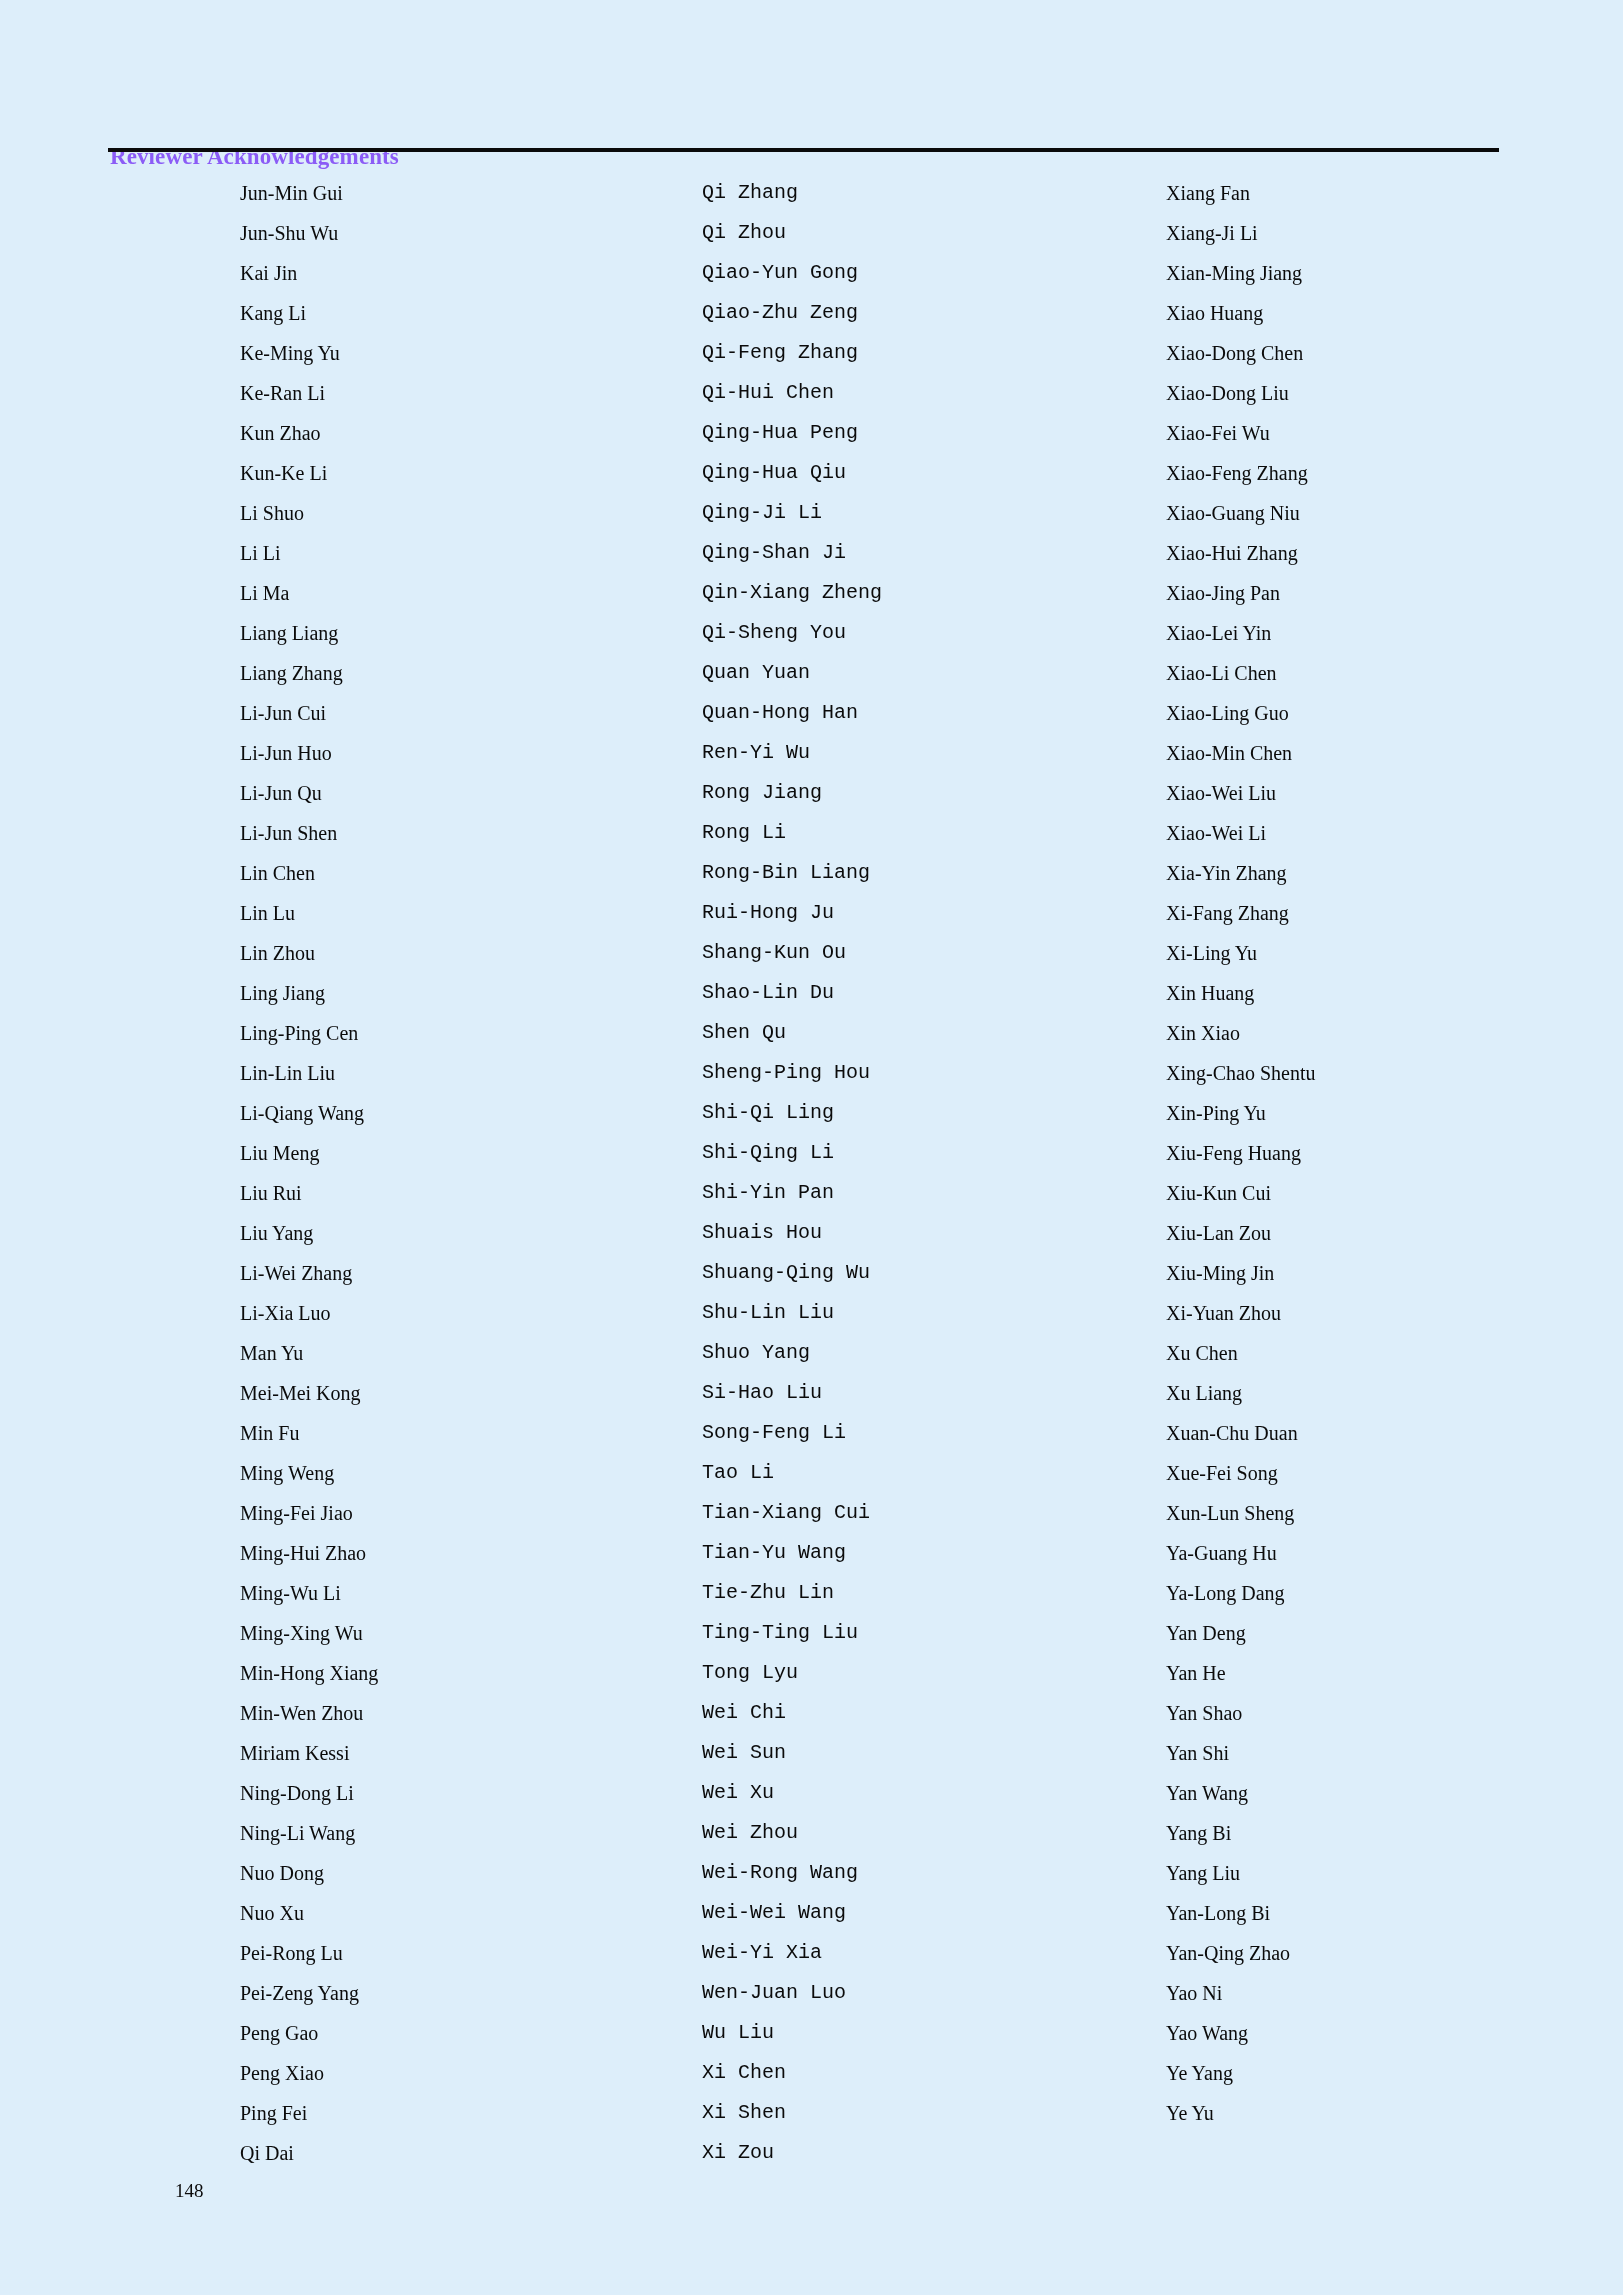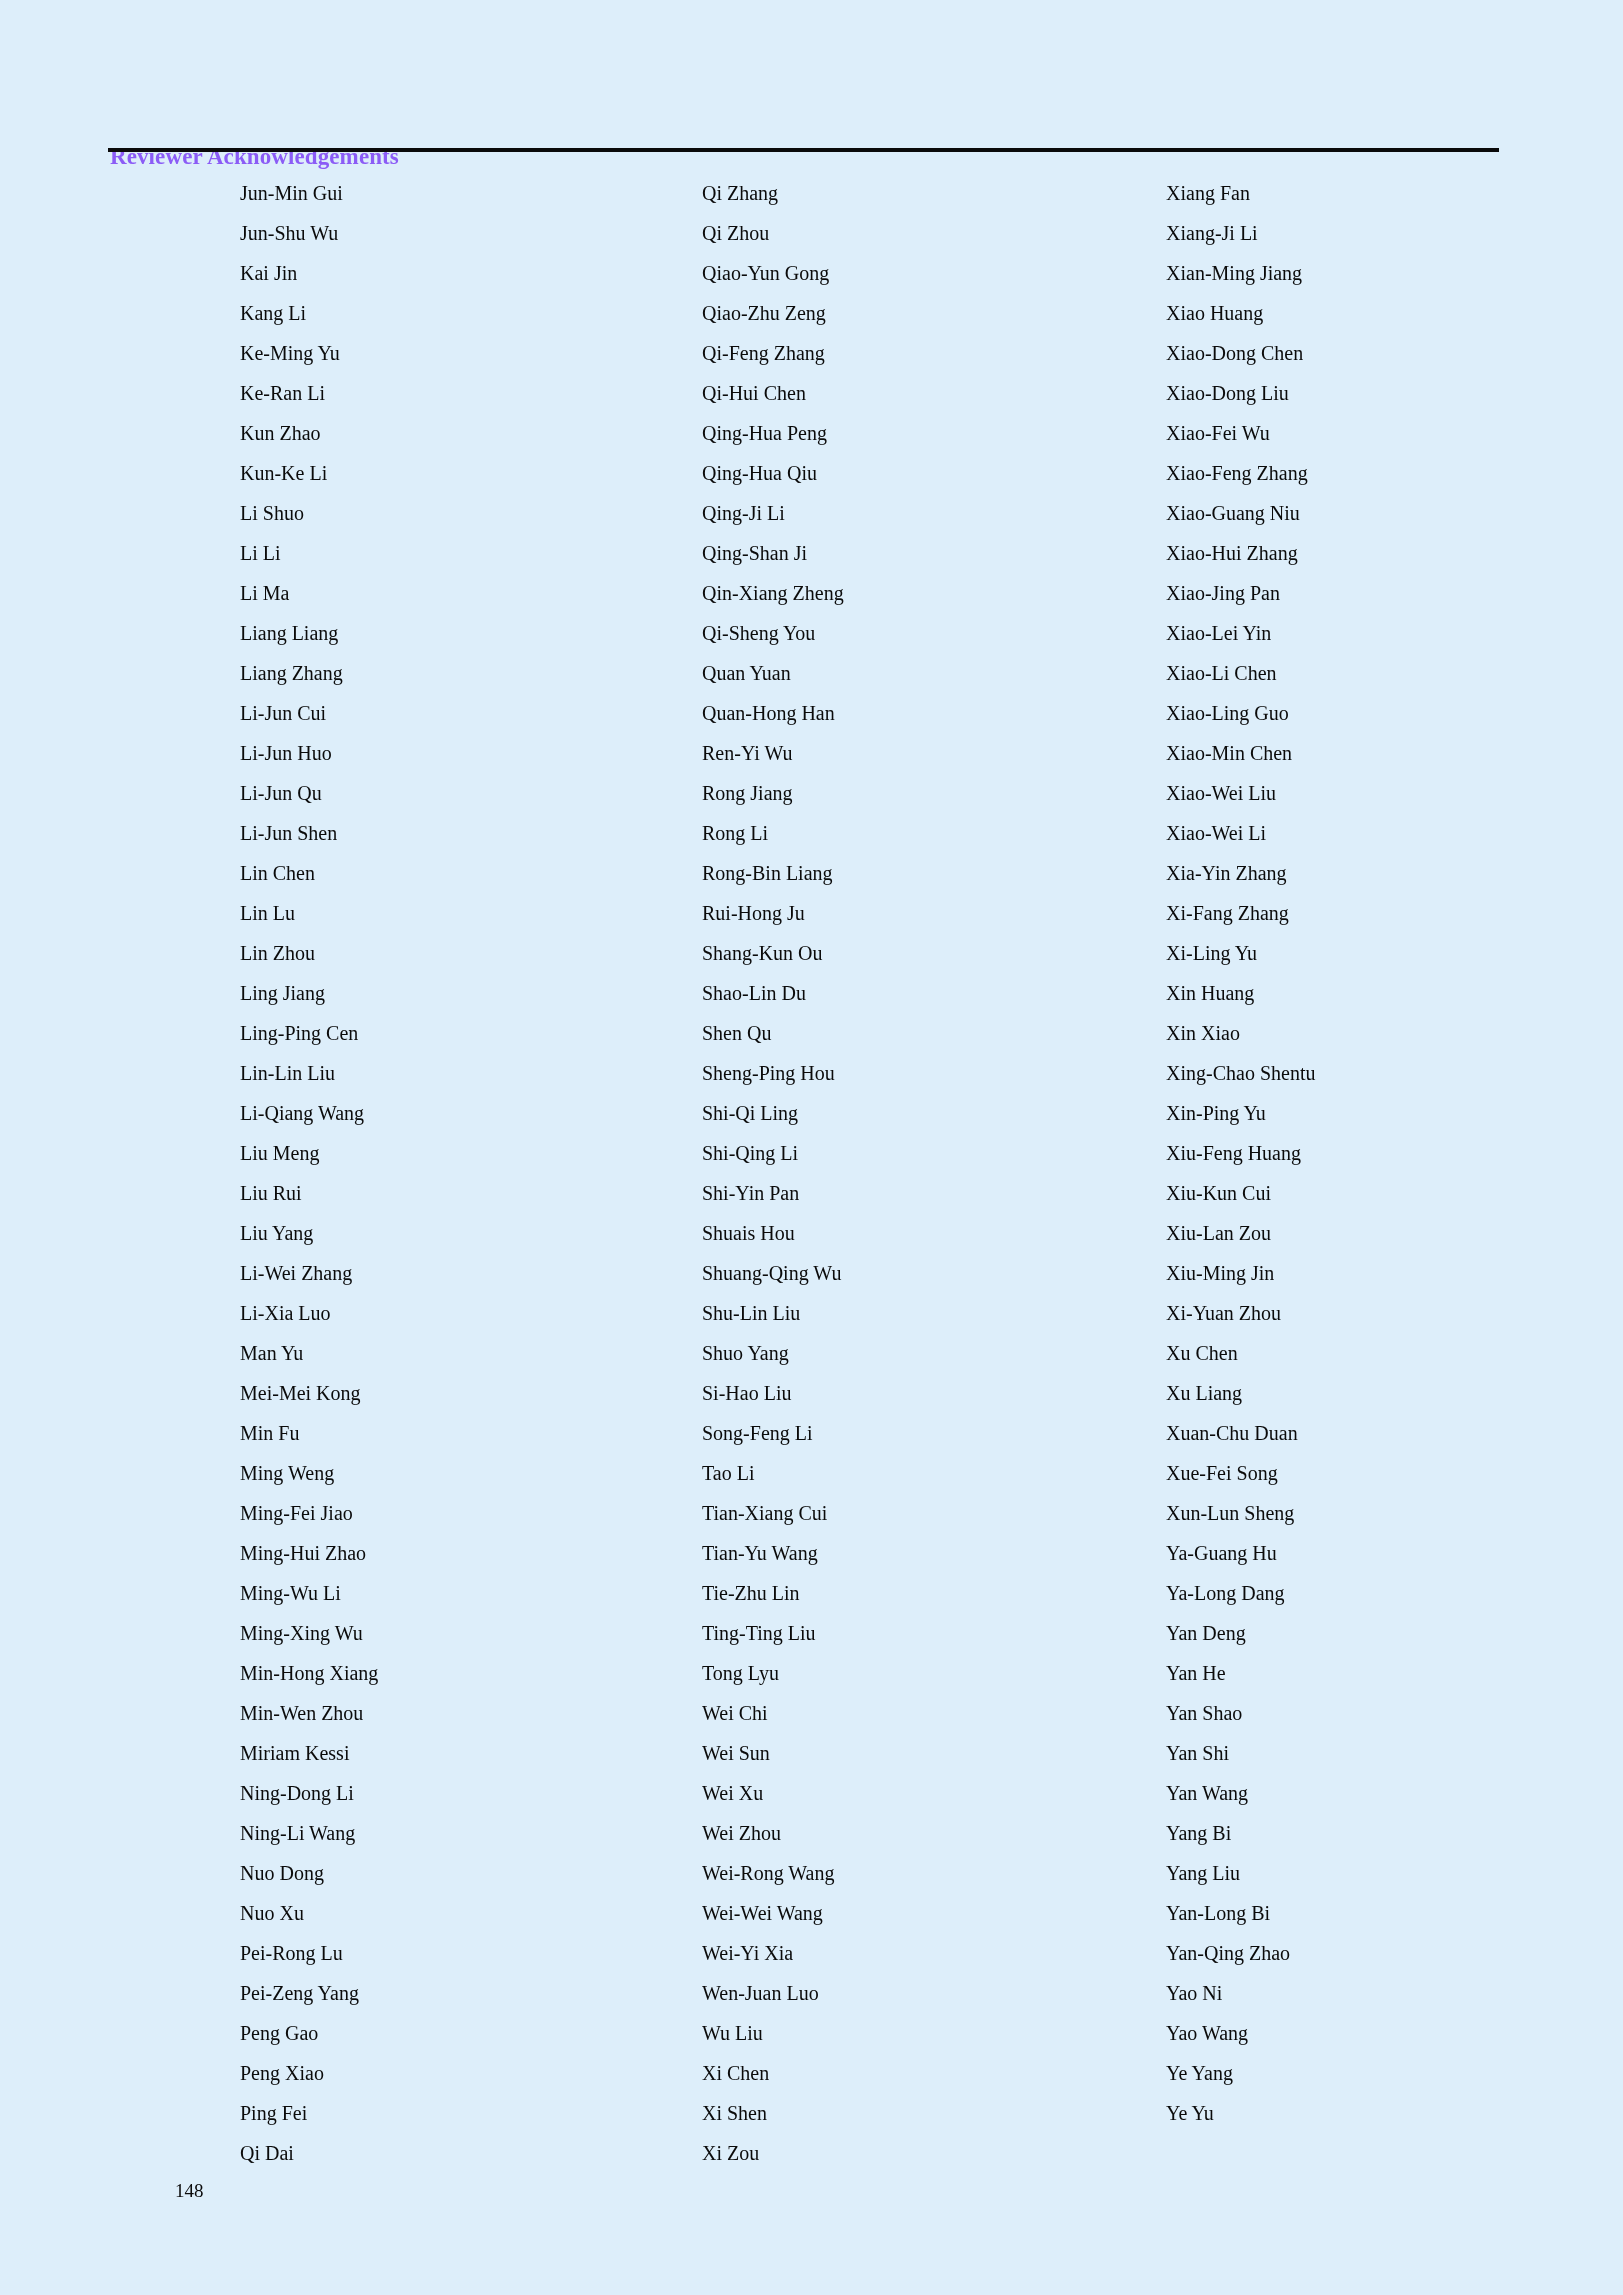--- a/index.html
+++ b/index.html
@@ -40,21 +40,21 @@
     left: 0;
     top: 167px;
     width: 1623px;
   }
   .name-col {
     position: absolute;
     top: 6px;
     width: 458px;
   }
   .name-col.c1 { left: 240px; }
-  .name-col.c2 { left: 702px; }
+  .name-col.c2 { left: 702px; font-family: Liberation Mono, monospace; }
   .name-col.c3 { left: 1166px; }
   .name-row {
     height: 40px;
     line-height: 40px;
     font-size: 20px;
     white-space: nowrap;
   }
   .page-number {
     position: absolute;
     left: 175px;

